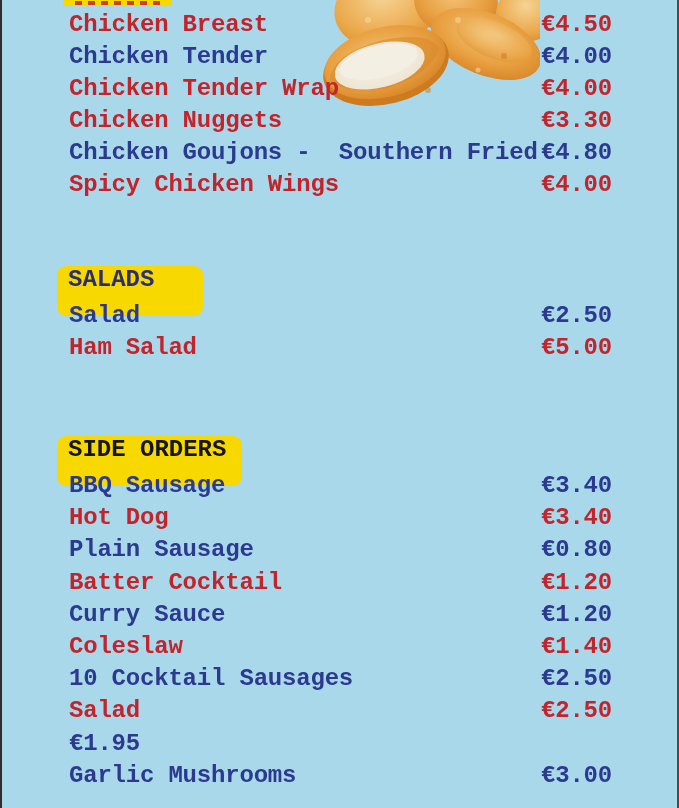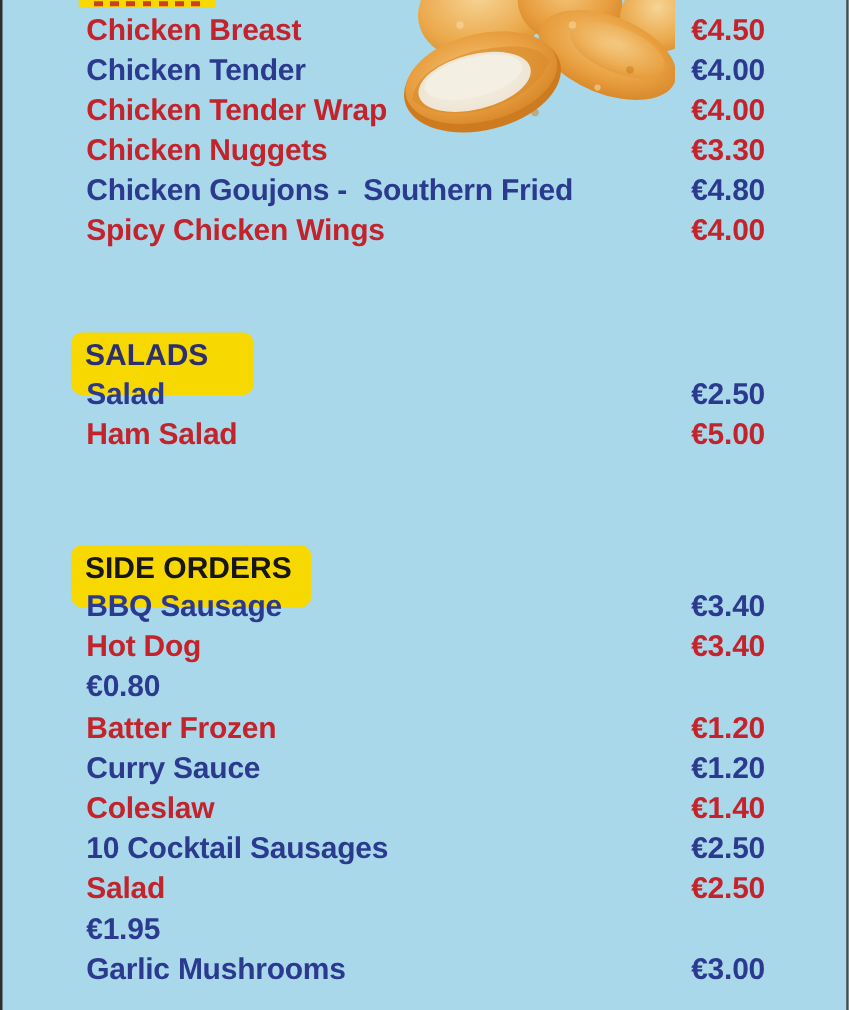--- a/index.html
+++ b/index.html
@@ -2,21 +2,21 @@
 <html><head>
 <meta charset="utf-8">
 <style>
   html,body{margin:0;padding:0;background:#888;}
   .page{
     position:relative;
     width:679px;height:808px;
     margin:0 auto;
     background:var(--bg,#A9D8EA);
     overflow:hidden;
-    font-family:Liberation Sans, sans-serif;
+    font-family:Liberation Mono, monospace;
     -webkit-font-smoothing:antialiased;
   }
   .edge-left{position:absolute;left:0;top:0;width:2px;height:100%;background:#2e2e2e;}
   .edge-right{position:absolute;right:0;top:0;width:2px;height:100%;background:#4a4a4a;}
 
   
   .top-sliver{
     position:absolute;left:63px;top:0;width:109px;height:6px;
     background:var(--yellow,#F7D800);
   }
@@ -42,21 +42,21 @@
     font-size:24px;font-weight:600;line-height:1;
     letter-spacing:-0.2px;white-space:pre;
   }
   .red{color:var(--red,#C3242C);}
   .blue{color:var(--blue,#2B3A8F);}
 
   .hdr{
     position:absolute;left:57px;height:50px;
     background:var(--yellow,#F7D800);
     border-radius:9px;
-    display:flex;align-items:center;
+    display:flex;
     padding:0 16px 12px 11px;
     box-sizing:border-box;
   }
   #hdr-salads{top:266px;min-width:146px;color:var(--navy,#2B2F6E);}
   #hdr-side-orders{top:436px;min-width:163px;color:var(--black,#161616);}
   .hdr span{font-size:24px;font-weight:700;letter-spacing:0;}
 </style>
 </head>
 <body>
 
@@ -157,24 +157,25 @@
   <div class="rows" id="rows-2">
       <div class="row">
         <span class="iname blue">BBQ Sausage</span>
         <span class="iprice blue">€3.40</span>
       </div>
       <div class="row">
         <span class="iname red">Hot Dog</span>
         <span class="iprice red">€3.40</span>
       </div>
       <div class="row">
+        <span class="iname blue">Plain Sausage</span>
         <span class="iprice blue">€0.80</span>
       </div>
       <div class="row">
-        <span class="iname red">Batter Frozen</span>
+        <span class="iname red">Batter Cocktail</span>
         <span class="iprice red">€1.20</span>
       </div>
       <div class="row">
         <span class="iname blue">Curry Sauce</span>
         <span class="iprice blue">€1.20</span>
       </div>
       <div class="row">
         <span class="iname red">Coleslaw</span>
         <span class="iprice red">€1.40</span>
       </div>

